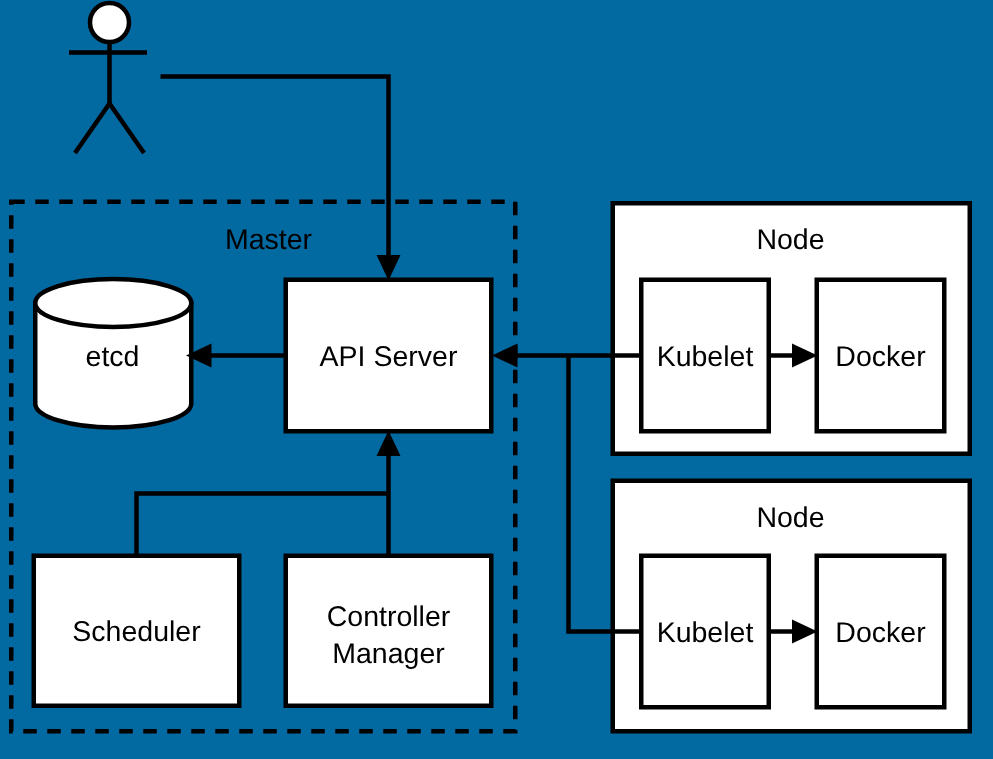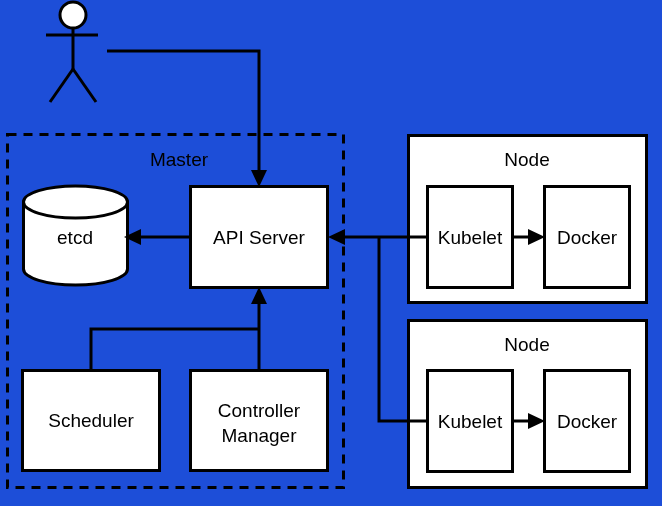--- a/index.html
+++ b/index.html
@@ -8,21 +8,21 @@
     padding: 0;
     background: #ffffff;
   }
   body {
     font-family: "Liberation Sans", sans-serif;
   }
   #diagram-root {
     position: relative;
     width: 662px;
     height: 506px;
-    background: #1d4ed8;
+    background: #0369a1;
     overflow: hidden;
     text-align: right;
   }
   svg#k8s-diagram {
     display: block;
     width: 662px;
     height: 506px;
   }
   .node-box,
   .comp-box,

